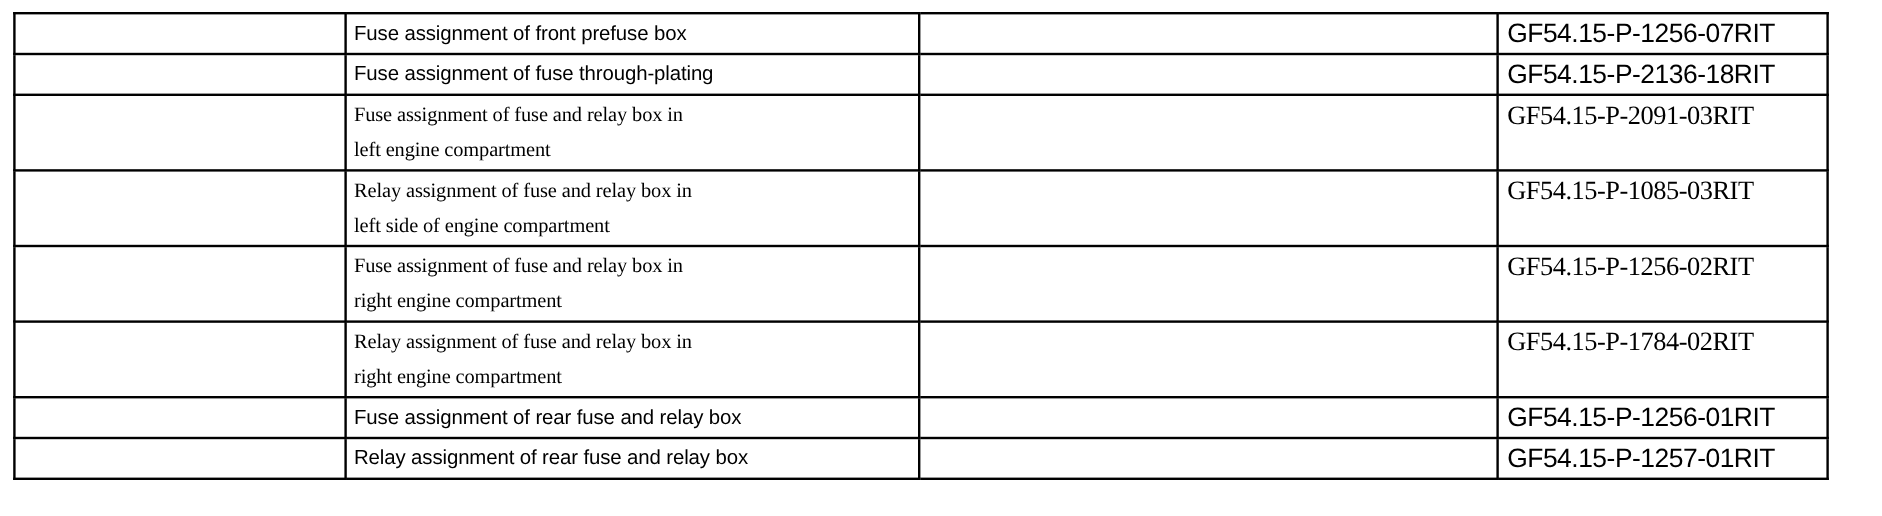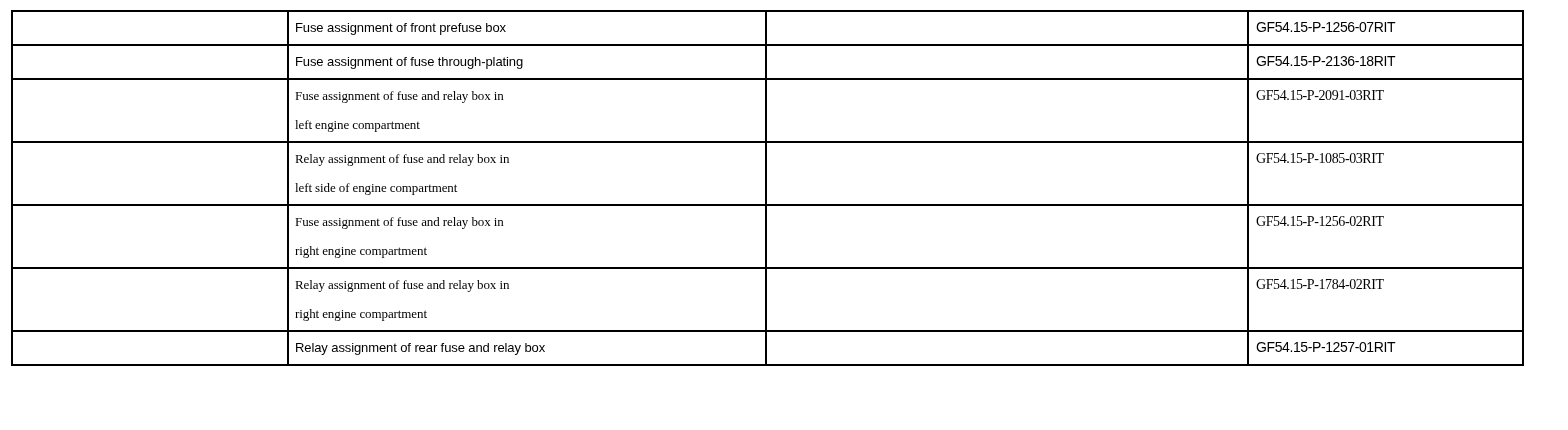--- a/index.html
+++ b/index.html
@@ -33,28 +33,28 @@
     padding: 0;
     vertical-align: top;
     background: #ffffff;
   }
   .col-index   { width: 276px; }
   .col-title   { width: 478px; }
   .col-blank   { width: 482px; }
   .col-docnum  { width: 275px; }
 
   .cell-text {
-    font-size: 13px;
+    font-size: 17px;
     line-height: 29px;
     padding: 1px 0 2px 6px;
     white-space: pre-line;
     letter-spacing: -0.1px;
   }
   .cell-doc {
-    font-size: 14px;
+    font-size: 22px;
     line-height: 29px;
     padding: 1px 0 2px 7px;
     white-space: nowrap;
     letter-spacing: -0.4px;
   }
   .cell-empty {
     height: 100%;
     min-height: 29px;
   }
   .row-single td { height: 29px; }
@@ -158,20 +158,34 @@
           </td>
           <td>
             <div class="cell-doc">GF54.15-P-1784-02RIT</div>
           </td>
         </tr>
         <tr class="table-row row-single">
           <td>
             <div class="cell-text cell-empty"></div>
           </td>
           <td>
+            <div class="cell-text">Fuse assignment of rear fuse and relay box</div>
+          </td>
+          <td>
+            <div class="cell-text cell-empty"></div>
+          </td>
+          <td>
+            <div class="cell-doc">GF54.15-P-1256-01RIT</div>
+          </td>
+        </tr>
+        <tr class="table-row row-single">
+          <td>
+            <div class="cell-text cell-empty"></div>
+          </td>
+          <td>
             <div class="cell-text">Relay assignment of rear fuse and relay box</div>
           </td>
           <td>
             <div class="cell-text cell-empty"></div>
           </td>
           <td>
             <div class="cell-doc">GF54.15-P-1257-01RIT</div>
           </td>
         </tr>
       </tbody>

